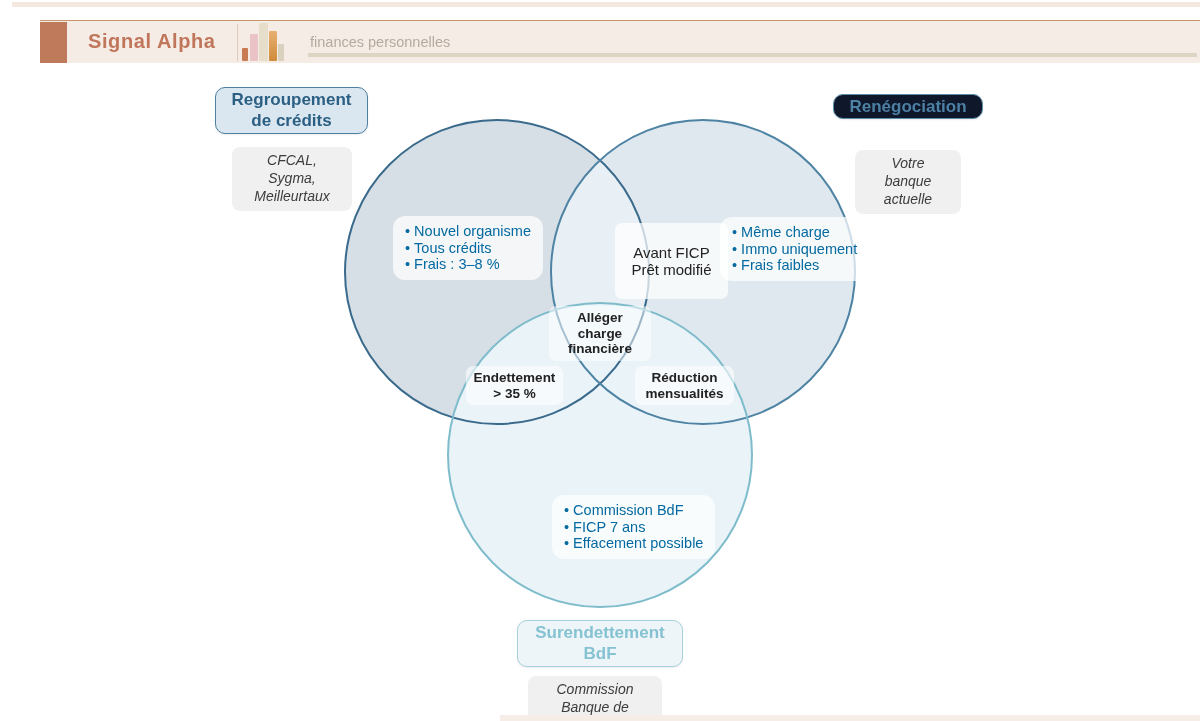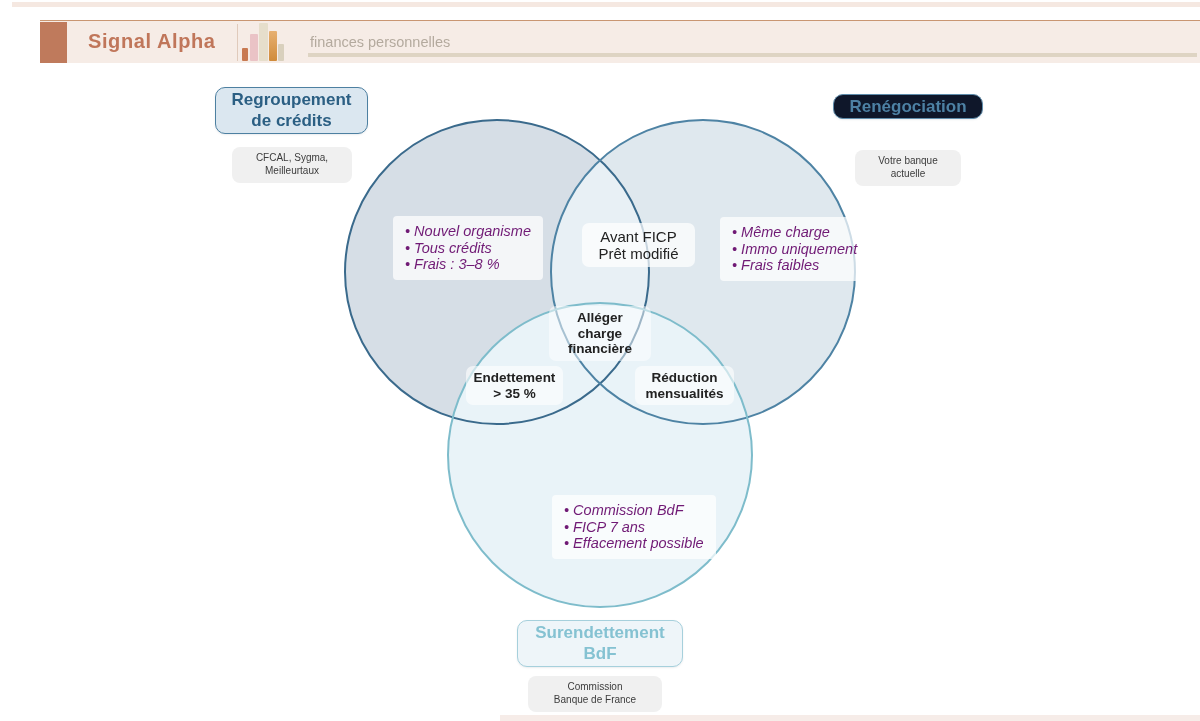--- a/index.html
+++ b/index.html
@@ -69,53 +69,52 @@
   .badge span { display: block; }
   .badge-1 { left: 215px; top: 87px; width: 153px;
     background: #dbe7f0; border: 1.6px solid #4d80a1; color: #2b5f83; }
   .badge-2 { left: 833px; top: 94px; width: 150px;
     background: #0f172a; border: 1.6px solid #5e8cab; color: #4d81a4; }
   .badge-3 { left: 517px; top: 620px; width: 166px;
     background: #eef5f9; border: 1.6px solid #a6d0dc; color: #85c2d2; }
 
   .subnote {
     position: absolute; text-align: center;
-    font-size: 10px; line-height: 1.28; color: #3c3c3c;
+    font-style: italic; font-size: 14px; line-height: 1.28; color: #3c3c3c;
     background: #f0f0f0; border-radius: 8px; padding: 5px 22px;
   }
   .subnote span { display: block; }
   .subnote-1 { left: 232px; top: 147px; width: 120px; }
   .subnote-2 { left: 855px; top: 150px; width: 106px; }
   .subnote-3 { left: 528px; top: 676px; width: 134px; }
 
   
   .chip {
-    position: absolute; border-radius: 4px;
+    position: absolute; border-radius: 12px;
     background: rgba(255,255,255,0.72);
-    color: #701a75;
-    font-style: italic;
+    color: #0369a1;
   }
   .bullets { padding: 7px 12px; font-size: 14.5px; line-height: 16.5px; }
   .bullets div { white-space: nowrap; }
   .bullets div::before { content: "\2022\00a0"; }
   .bullets-left   { left: 393px; top: 216px; }
   .bullets-right  { left: 720px; top: 217px; }
   .bullets-bottom { left: 552px; top: 495px; }
 
   .ilabel {
     position: absolute; text-align: center;
     font-size: 13.5px; font-weight: 600; line-height: 15.5px;
     color: #222222; border-radius: 7px;
     background: rgba(255,255,255,0.60); padding: 4px 6px;
   }
   .ilabel span { display: block; }
   .ilabel-top {
-    left: 582px; top: 223px; width: 113px;
+    left: 615px; top: 223px; width: 113px;
     font-size: 15px; font-weight: 400; line-height: 17px;
-    background: rgba(255,255,255,0.72); padding: 5px 6px;
+    background: rgba(255,255,255,0.72); padding: 21px 6px;
   }
   .ilabel-center { left: 549px; top: 306px; width: 102px;
     background: rgba(255,255,255,0.50); }
   .ilabel-bl { left: 466px; top: 366px; width: 97px; }
   .ilabel-br { left: 635px; top: 366px; width: 99px; }
 </style>
 </head>
 <body>
 
 <div class="stage">

